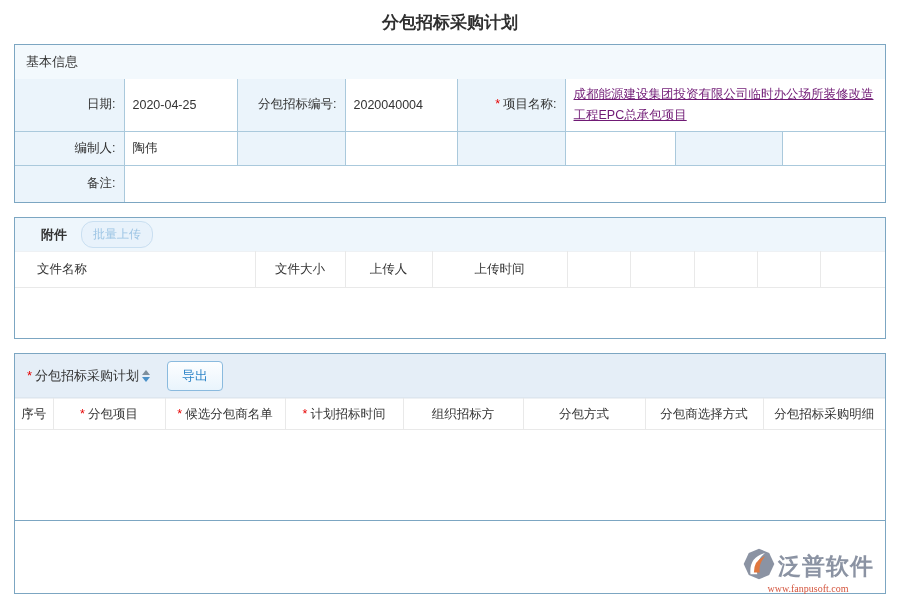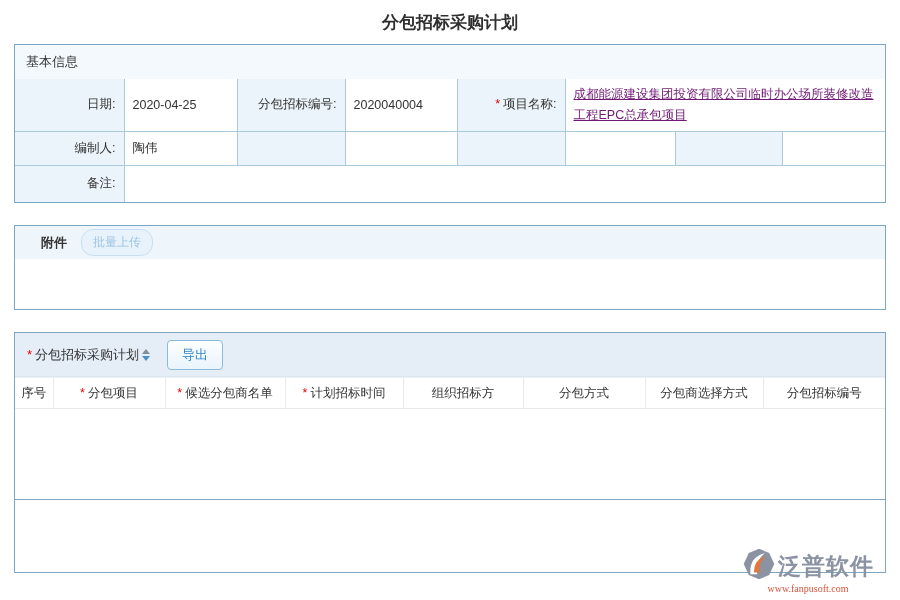--- a/index.html
+++ b/index.html
@@ -6,21 +6,21 @@
   html,body { width:900px; height:600px; }
   body {
     font-family:"Liberation Sans","DejaVu Sans",sans-serif;
     background:#ffffff; color:#333; position:relative; overflow:hidden;
   }
   .page-title {
     text-align:center; font-size:17px; font-weight:bold; color:#2f2f2f;
     padding:11px 0 10px;
   }
   .section {
-    margin:0 14px 22px; border:1px solid #7ca6c2; background:#fff; overflow:hidden;
+    margin:0 14px 14px; border:1px solid #7ca6c2; background:#fff; overflow:hidden;
   }
   
   .sec-band1 { padding:8px 11px; font-size:13px; background:#f3f9fd; }
   .basic-table { width:100%; border-collapse:collapse; table-layout:fixed; font-size:12.5px; border:hidden; }
   .basic-table td { border:1px solid #aac9dc; vertical-align:middle; }
   .basic-table td.lbl { background:#ebf4fb; text-align:right; padding-right:8px; }
   .basic-table td.val { background:#fff; text-align:left; padding-left:8px; }
   tr.r1 { height:52px; } tr.r2 { height:34px; } tr.r3 { height:37px; }
   .req { color:#e60000; margin-right:3px; }
   a.project-link { color:#701a75; text-decoration:underline; line-height:1.65; cursor:pointer; }
@@ -109,20 +109,46 @@
     </tr>
   </tbody>
     </table>
 </div>
 
 <div class="section">
   <div class="sec-band2">
     <span class="band-title">附件</span>
     <button class="btn-batch">批量上传</button>
   </div>
+  <table class="grid-table att-table">
+    <colgroup>
+      <col style="width:240px">
+        <col style="width:90px">
+        <col style="width:87px">
+        <col style="width:135px">
+      <col style="width:63px">
+        <col style="width:64px">
+        <col style="width:63px">
+        <col style="width:63px">
+        <col>
+    </colgroup>
+    <tbody>
+        <tr>
+      <th class="name-col">文件名称</th>
+      <th>文件大小</th>
+      <th>上传人</th>
+      <th>上传时间</th>
+      <th></th>
+      <th></th>
+      <th></th>
+      <th></th>
+      <th></th>
+    </tr>
+  </tbody>
+    </table>
   <div class="att-body-filler"></div>
 </div>
 
 <div class="section">
   <div class="sec-band3">
     <span class="req">*</span>
     <span>分包招标采购计划</span>
     <span class="spinner">
       <span class="spin-up"></span>
       <span class="spin-down"></span>
@@ -142,21 +168,21 @@
     </colgroup>
     <tbody>
         <tr>
       <th>序号</th>
       <th><span class="req">*</span><span>分包项目</span></th>
       <th><span class="req">*</span><span>候选分包商名单</span></th>
       <th><span class="req">*</span><span>计划招标时间</span></th>
       <th>组织招标方</th>
       <th>分包方式</th>
       <th>分包商选择方式</th>
-      <th>分包招标编号</th>
+      <th>分包招标采购明细</th>
     </tr>
   </tbody>
     </table>
   <div class="detail-body-filler"></div>
   <div class="detail-divider"></div>
   <div class="detail-bottom-filler"></div>
 </div>
 
 <div class="footer-logo">
   <div class="logo-row">

